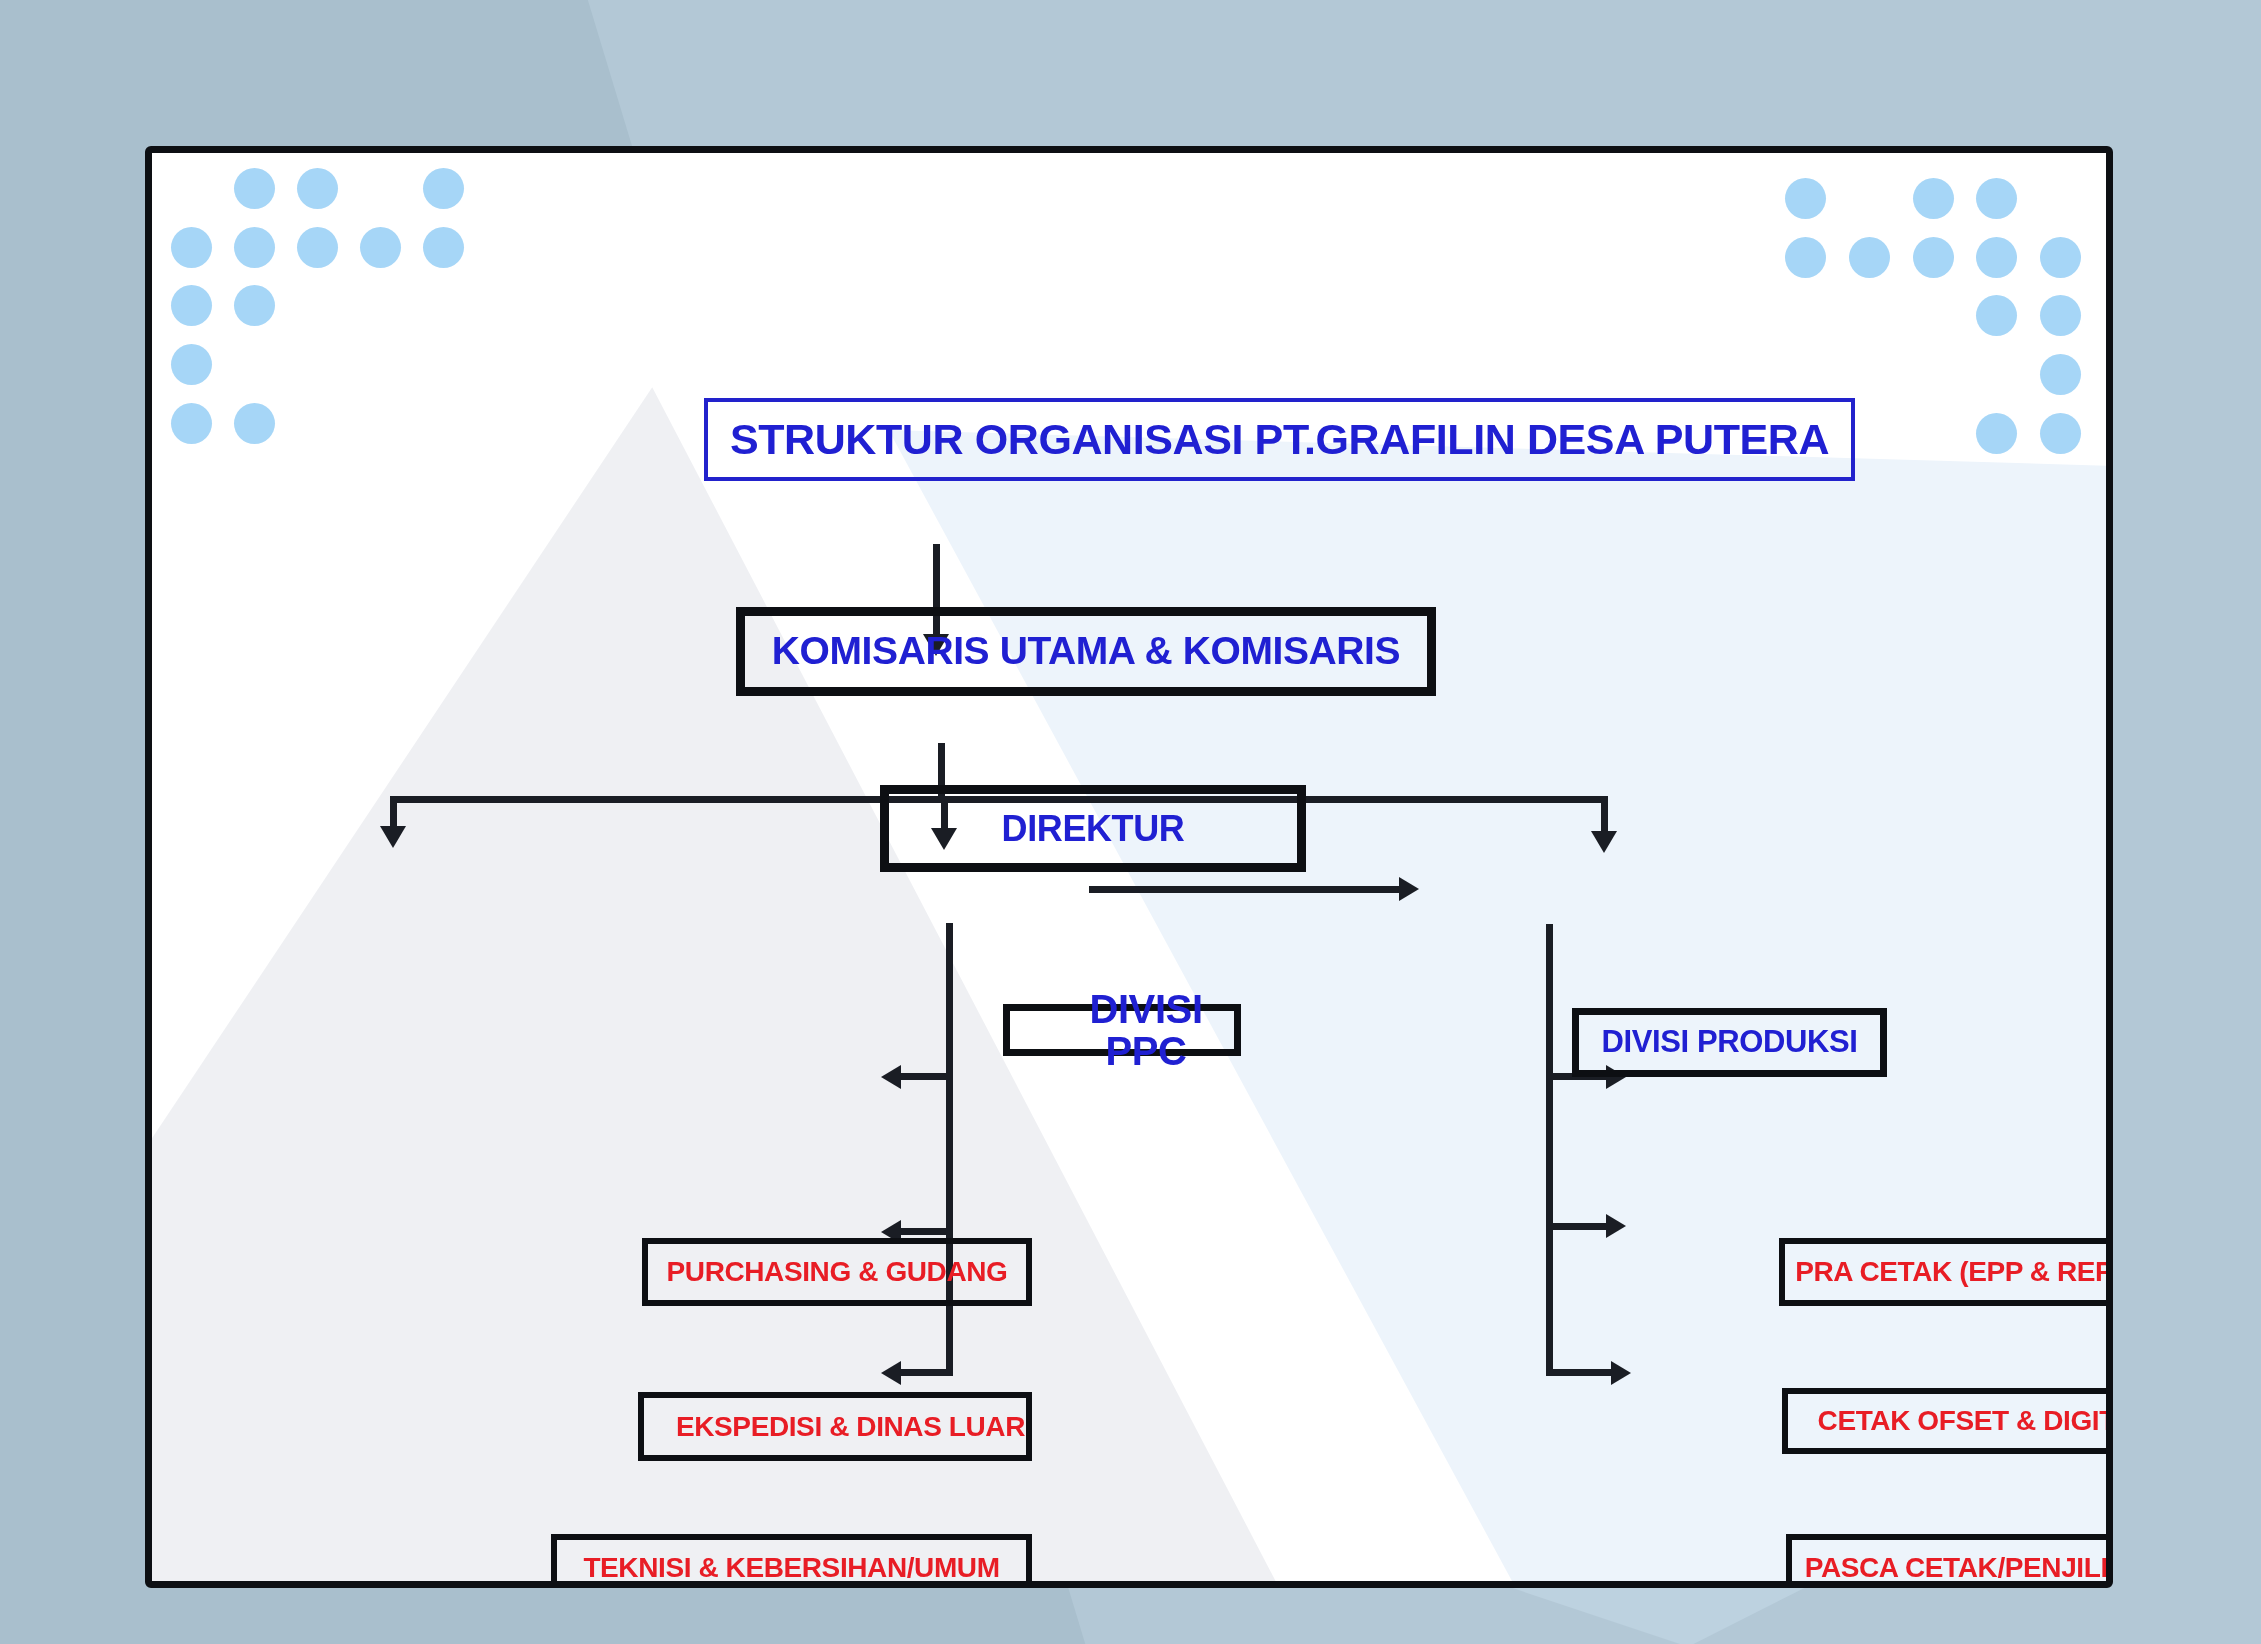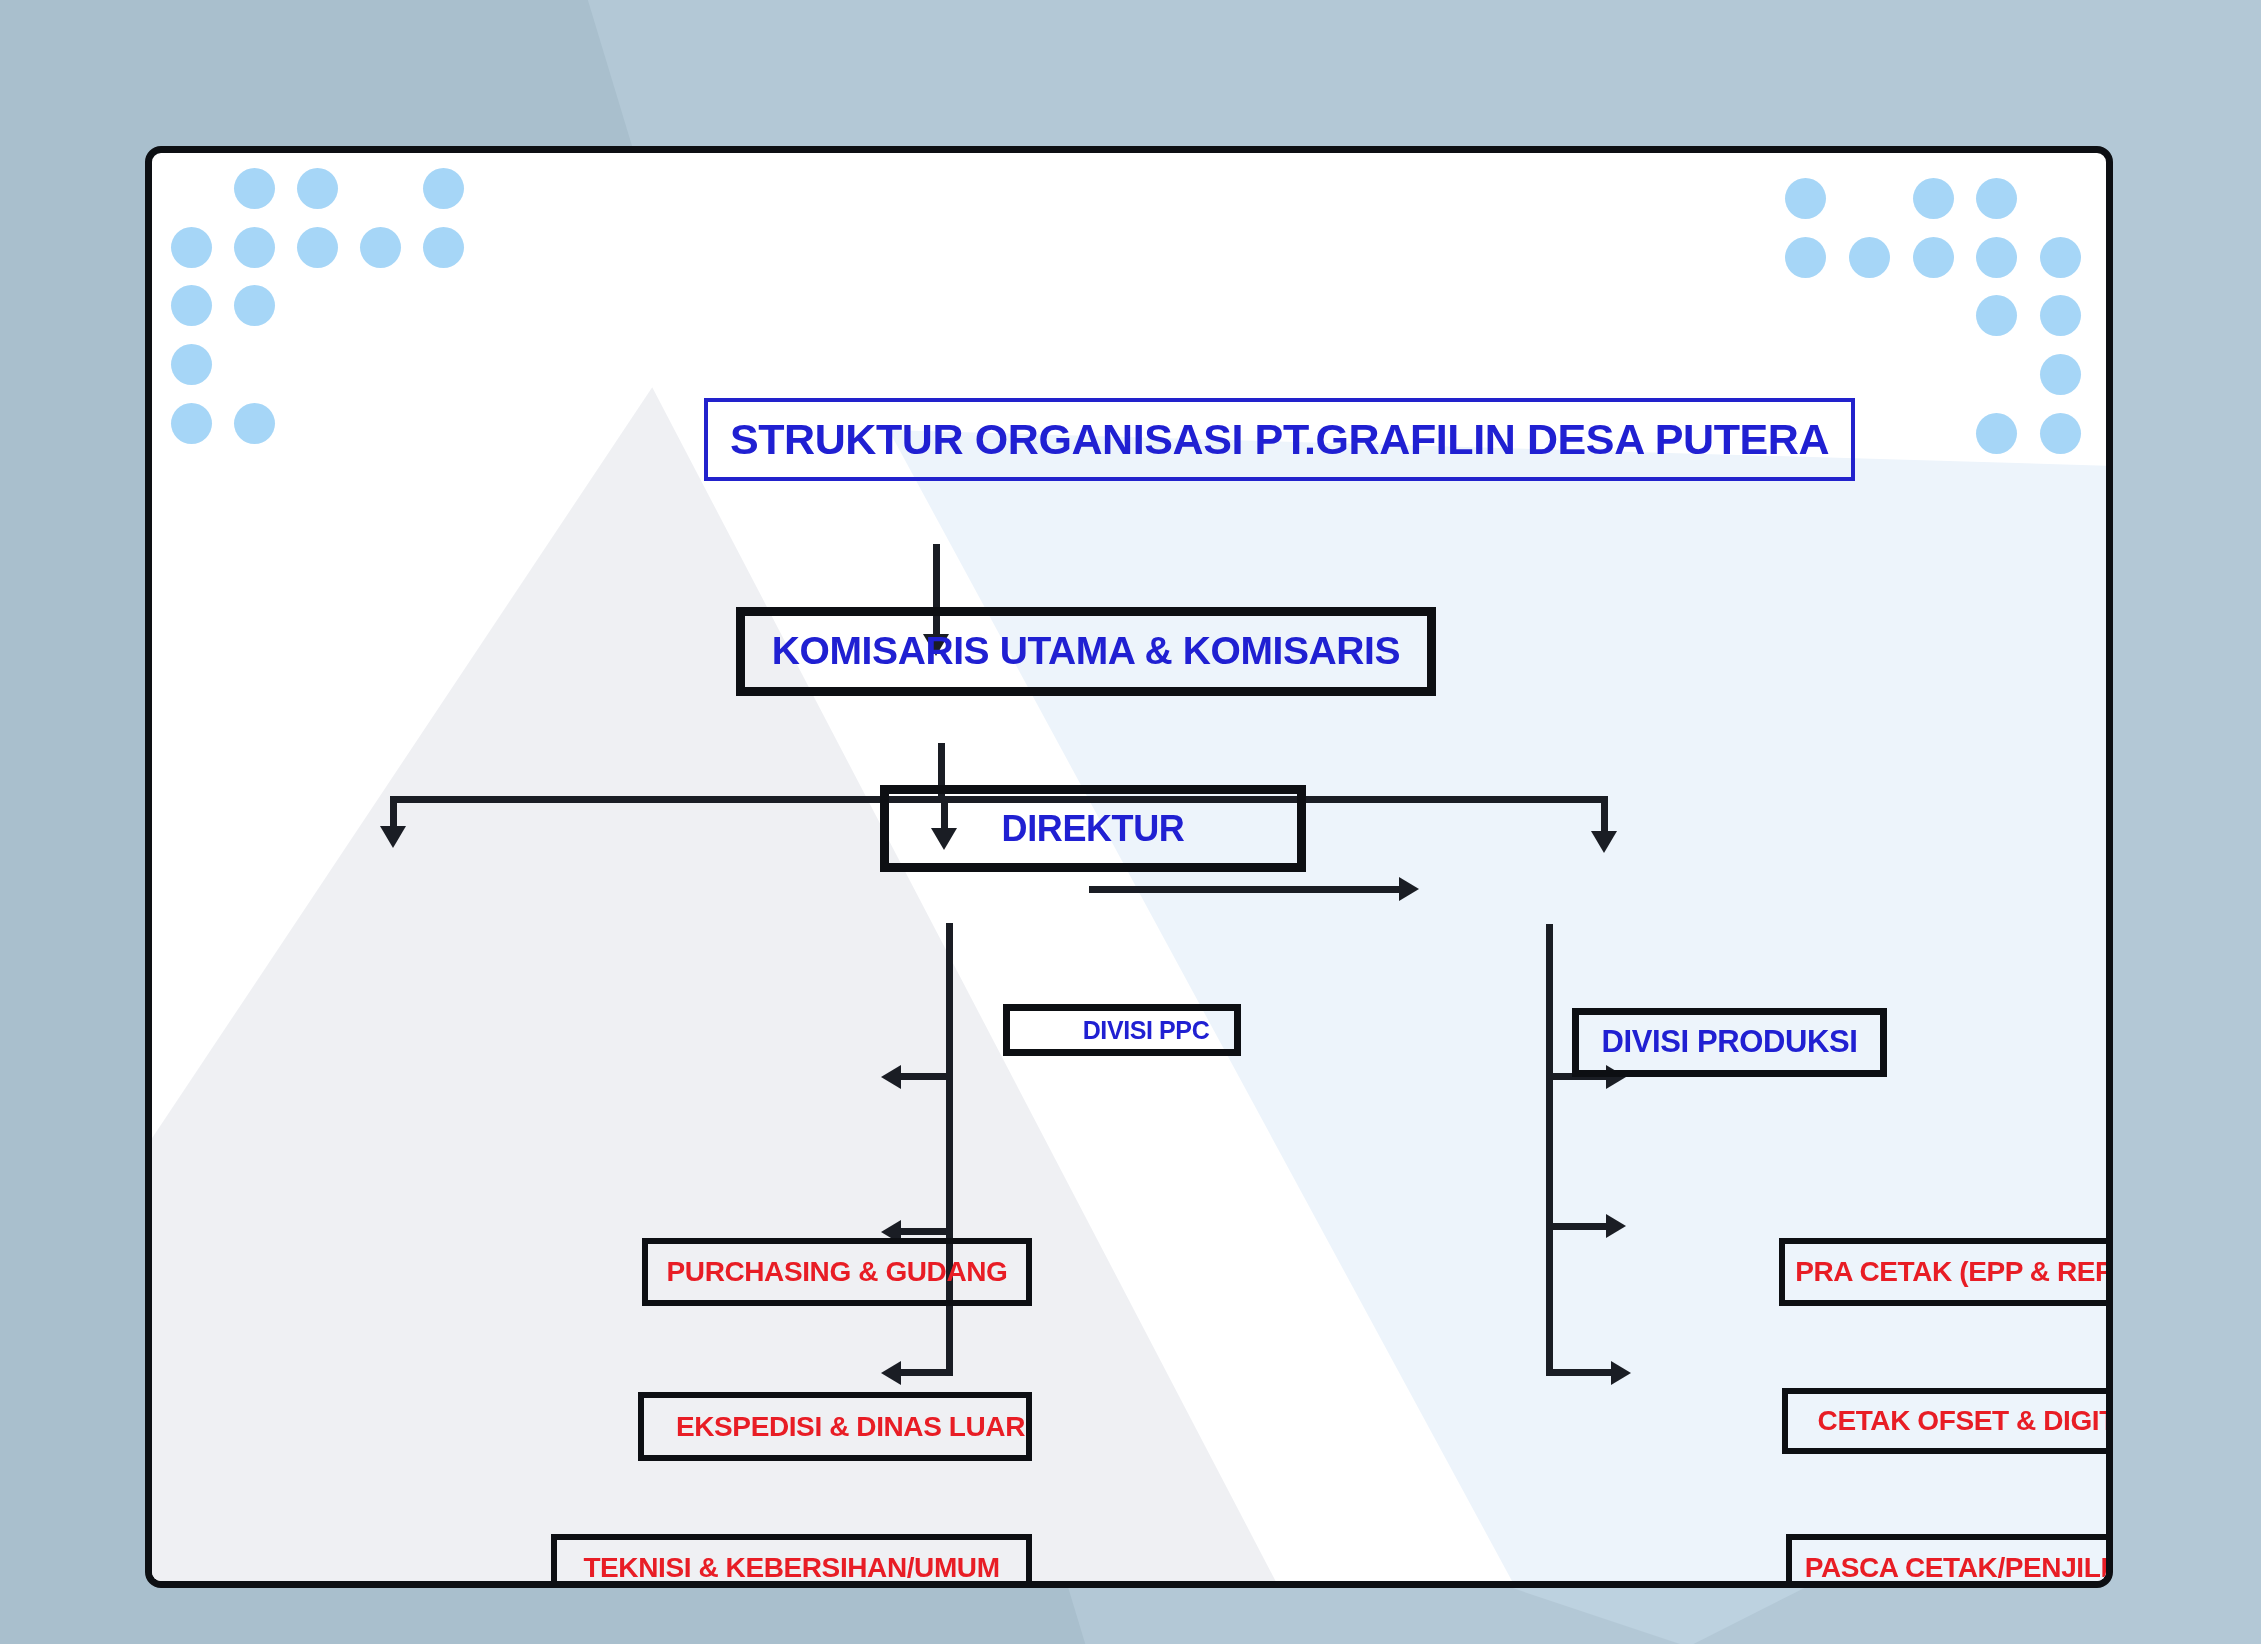--- a/index.html
+++ b/index.html
@@ -32,21 +32,21 @@
     background:#bdd2e0;
     clip-path:polygon(66.9% 96.6%, 79.8% 96.6%, 74.9% 100%, 74.3% 100%);
   }
 
   
   .card{
     position:absolute;
     left:145px;top:146px;width:1968px;height:1442px;
     background:var(--card-bg);
     border:7.7px solid var(--border);
-    border-radius:16px;
+    border-radius:6px;
     overflow:hidden;
   }
   .card-shape{position:absolute;inset:0;}
   .tri-gray{
     background:#eff0f3;
     clip-path:polygon(25.6% 16.4%, 57.5% 100%, 0 100%, 0 69%);
   }
   .poly-blue{
     background:#edf4fb;
     clip-path:polygon(37.7% 19.4%, 100% 21.9%, 100% 100%, 84.3% 100%, 69.6% 100%);
@@ -78,21 +78,21 @@
 
   #n-title{
     left:552px;top:245px;width:1151px;height:83px;
     border:4.3px solid #2222cc;
     font-size:43px;color:var(--blue);
     background:transparent;z-index:4;
   }
   #n-komisaris{left:584px;top:454px;width:700px;height:89px;border:9.4px solid var(--border);font-size:39px;}
   #n-direktur{left:728px;top:632px;width:426px;height:87px;border:9.4px solid var(--border);font-size:36px;}
   #n-keuangan{left:185px;top:848px;width:558px;height:67px;border:6.8px solid var(--border);font-size:31px;}
-  #n-ppc{left:851px;top:851px;width:238px;height:52px;border:7.7px solid var(--border);font-size:25px;padding-left:48px;}
+  #n-ppc{left:851px;top:851px;width:238px;height:52px;border:7.7px solid var(--border);font-size:40px;padding-left:48px;}
   #n-produksi{left:1420px;top:855px;width:315px;height:69px;border:7.7px solid var(--border);font-size:31px;text-align:right;}
   #n-purchasing{left:490px;top:1043px;width:390px;height:68px;border:6.8px solid var(--border);font-size:28px;}
   #n-ekspedisi{left:486px;top:1197px;width:394px;height:69px;border:6.8px solid var(--border);font-size:28px;padding-left:31px;}
   #n-teknisi{left:399px;top:1339px;width:481px;height:68px;border:6.8px solid var(--border);font-size:28px;}
   #n-pracetak{left:1627px;top:1043px;width:454px;height:68px;border:6.8px solid var(--border);font-size:28px;}
   #n-cetakofset{left:1630px;top:1193px;width:404px;height:66px;border:6.8px solid var(--border);font-size:28px;}
   #n-pascacetak{left:1634px;top:1339px;width:400px;height:68px;border:6.8px solid var(--border);font-size:28px;}
 
   
   .ln{position:absolute;background:var(--line);z-index:2;}

